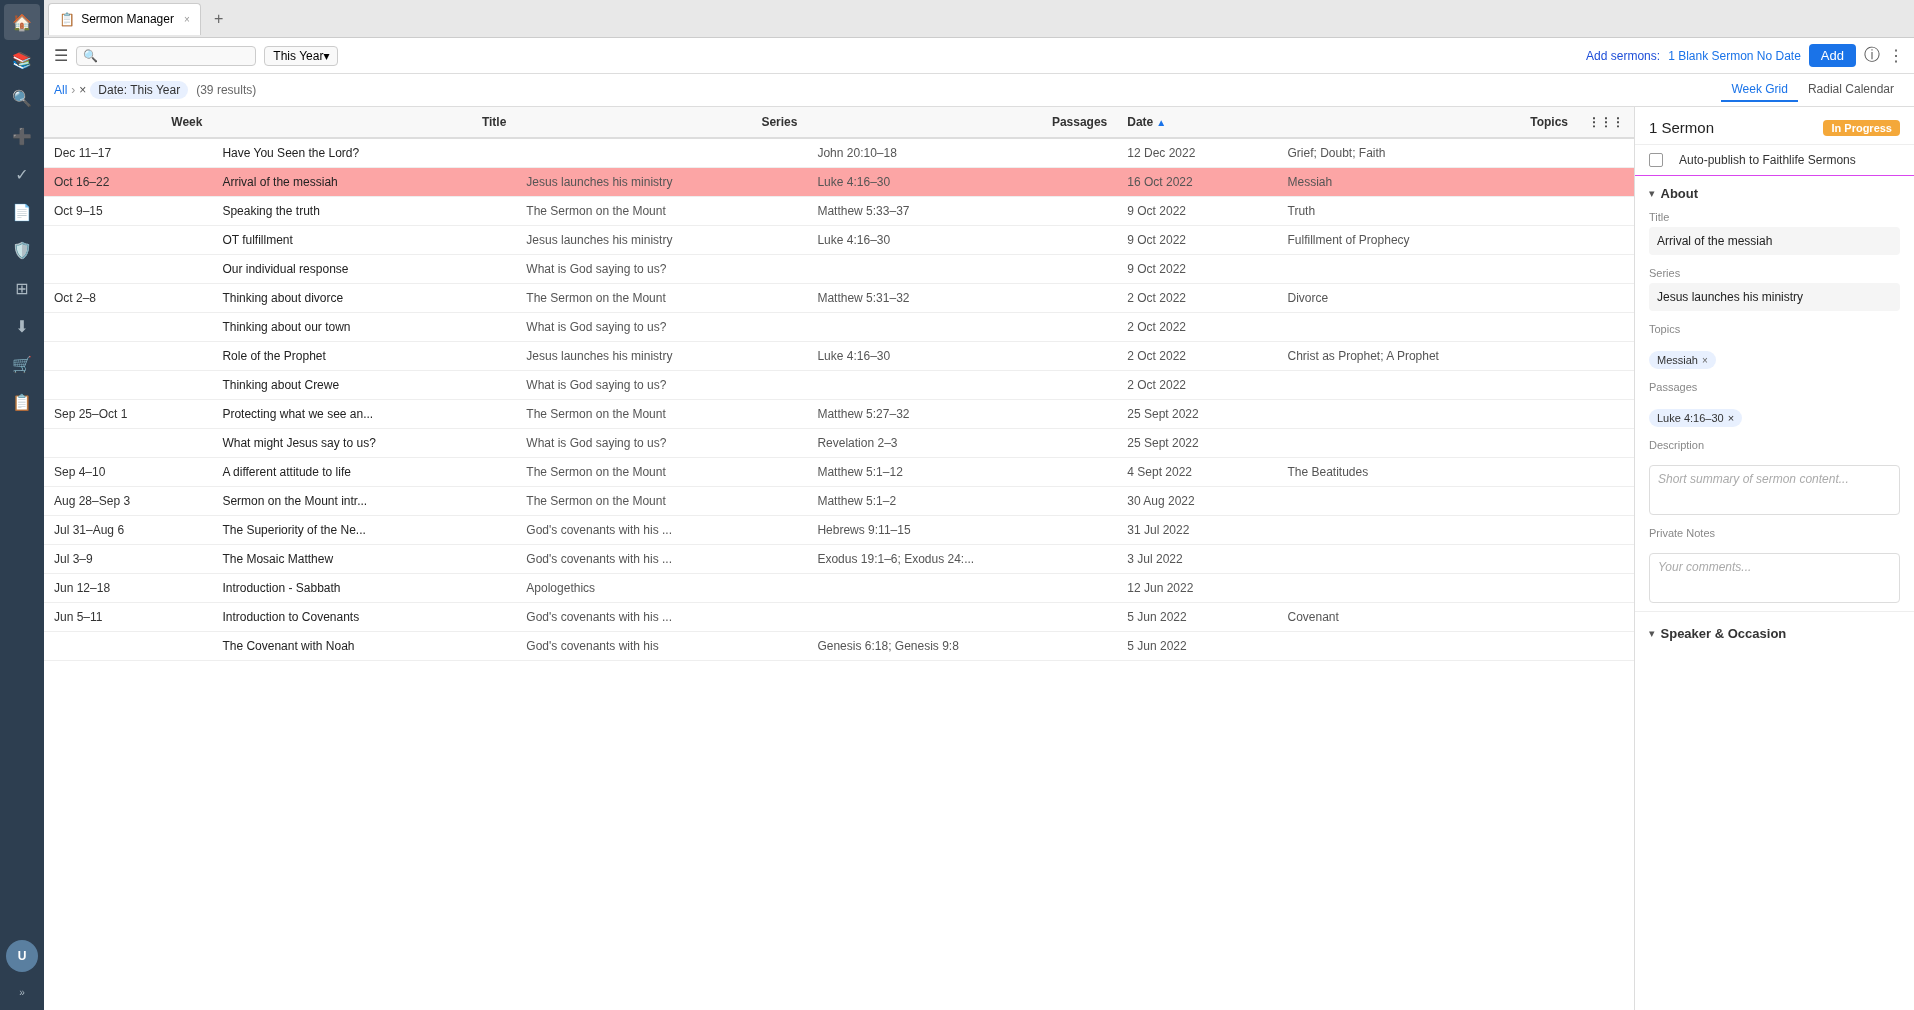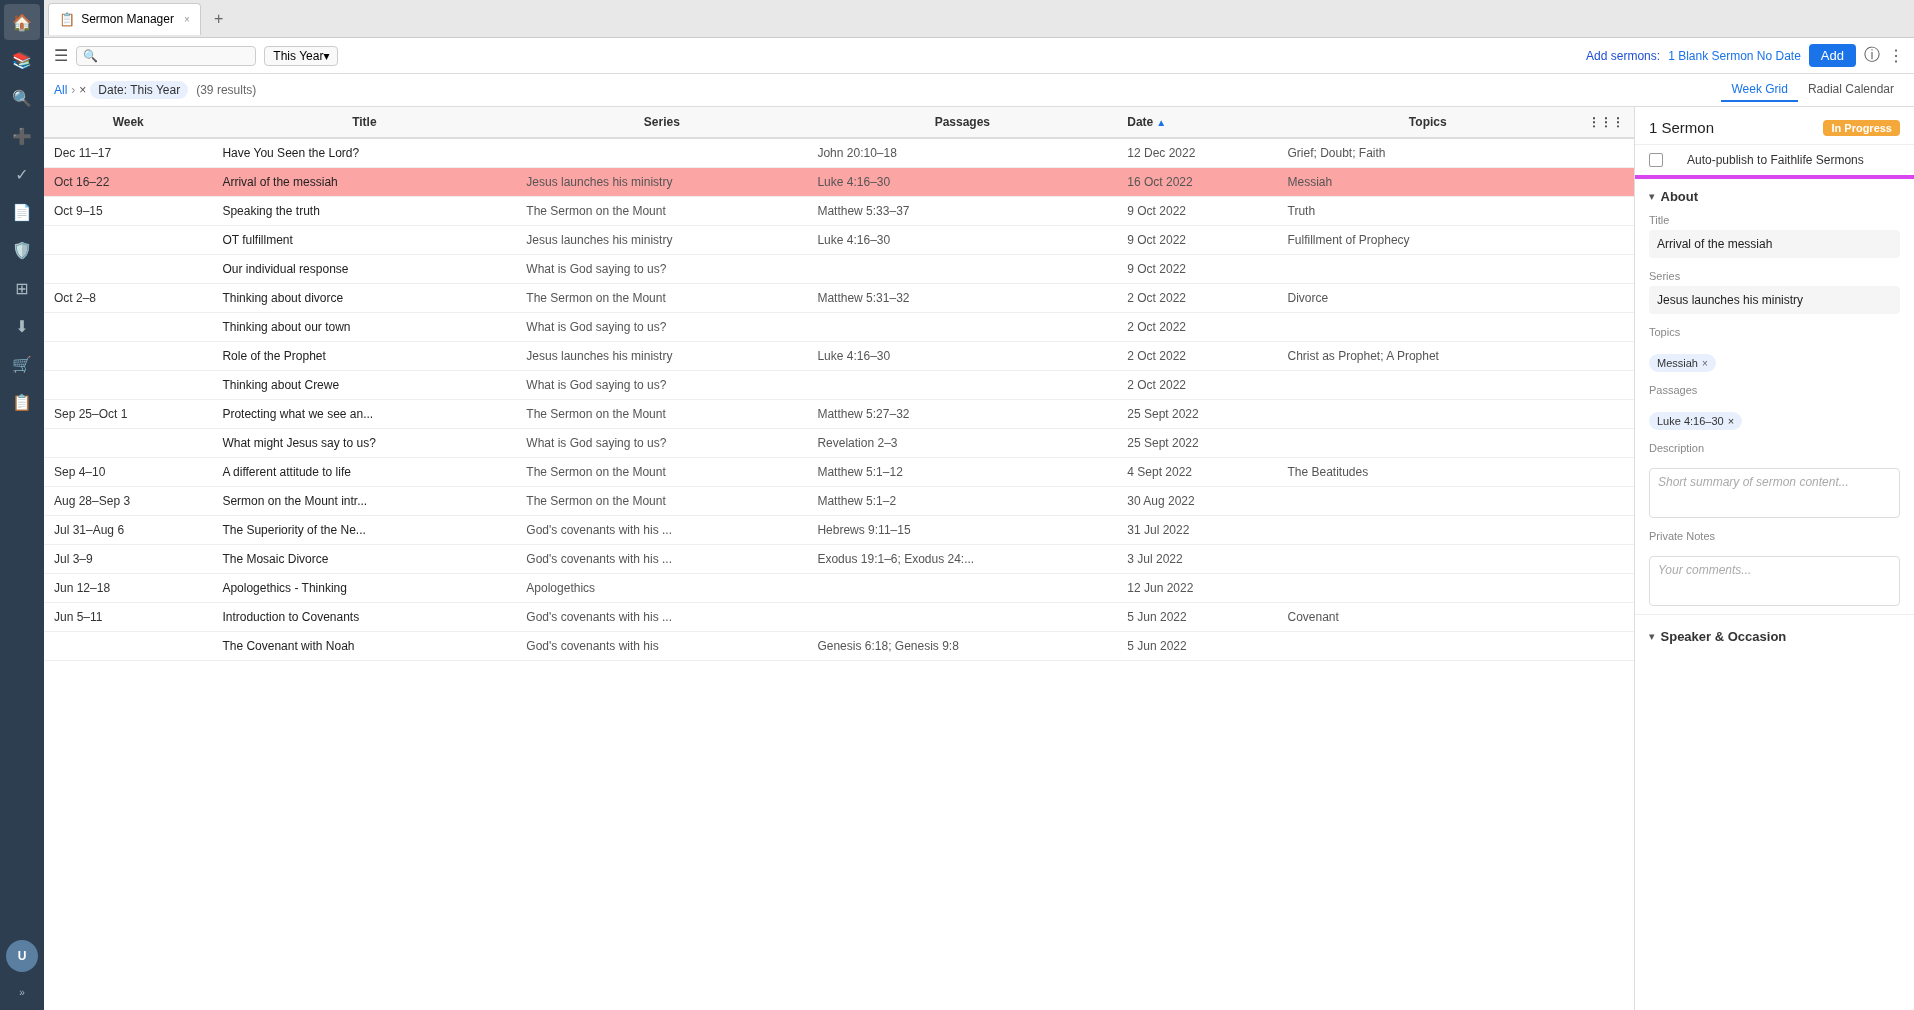--- a/index.html
+++ b/index.html
@@ -159,21 +159,21 @@
     }
     table {
       width: 100%;
       border-collapse: collapse;
     }
     thead tr {
       background: #f8f8f8;
       border-bottom: 2px solid #ddd;
     }
     thead th {
-      text-align: center;
+      text-align: right;
       padding: 8px 10px;
       font-size: 12px;
       font-weight: 600;
       color: #333;
       cursor: pointer;
       white-space: nowrap;
       position: sticky; top: 0; background: #f8f8f8; z-index: 1;
     }
     .th-date { display: flex; align-items: center; gap: 3px; }
     .sort-icon { color: #1a73e8; font-size: 10px; }
@@ -211,23 +211,23 @@
       padding: 12px 14px 8px;
       border-bottom: 1px solid #eee;
     }
     .sermon-count { font-size: 15px; font-weight: 400; color: #222; }
     .in-progress-badge {
       background: #f4a83a; color: #fff;
       border-radius: 4px; padding: 2px 8px;
       font-size: 11px; font-weight: 600;
     }
     .auto-publish-row {
-      display: flex; align-items: center; gap: 24px;
+      display: flex; align-items: center; gap: 16px;
       padding: 8px 14px;
-      border-bottom: 4px solid #d946ef;
+      border-bottom: 1px solid #d946ef;
     }
     .checkbox {
       width: 14px; height: 14px;
       border: 1px solid #999; border-radius: 2px;
       cursor: pointer; flex-shrink: 0;
     }
     .auto-publish-label { font-size: 12px; color: #333; cursor: pointer; }
 
     
     .panel-section { padding: 0; }
@@ -486,30 +486,30 @@
       <td class="week-cell">Jul 31–Aug 6</td>
       <td class="title-cell">The Superiority of the Ne...</td>
       <td class="series-cell truncate">God's covenants with his ...</td>
       <td class="passage-cell">Hebrews 9:11–15</td>
       <td class="date-cell">31 Jul 2022</td>
       <td class="topic-cell"></td>
       <td class="col-actions"></td>
     </tr>
             <tr>
       <td class="week-cell">Jul 3–9</td>
-      <td class="title-cell">The Mosaic Divorce</td>
+      <td class="title-cell">The Mosaic Matthew</td>
       <td class="series-cell truncate">God's covenants with his ...</td>
       <td class="passage-cell">Exodus 19:1–6; Exodus 24:...</td>
       <td class="date-cell">3 Jul 2022</td>
       <td class="topic-cell"></td>
       <td class="col-actions"></td>
     </tr>
             <tr>
       <td class="week-cell">Jun 12–18</td>
-      <td class="title-cell">Apologethics - Thinking</td>
+      <td class="title-cell">Introduction - Sabbath</td>
       <td class="series-cell truncate">Apologethics</td>
       <td class="passage-cell"></td>
       <td class="date-cell">12 Jun 2022</td>
       <td class="topic-cell"></td>
       <td class="col-actions"></td>
     </tr>
             <tr>
       <td class="week-cell">Jun 5–11</td>
       <td class="title-cell">Introduction to Covenants</td>
       <td class="series-cell truncate">God's covenants with his ...</td>

